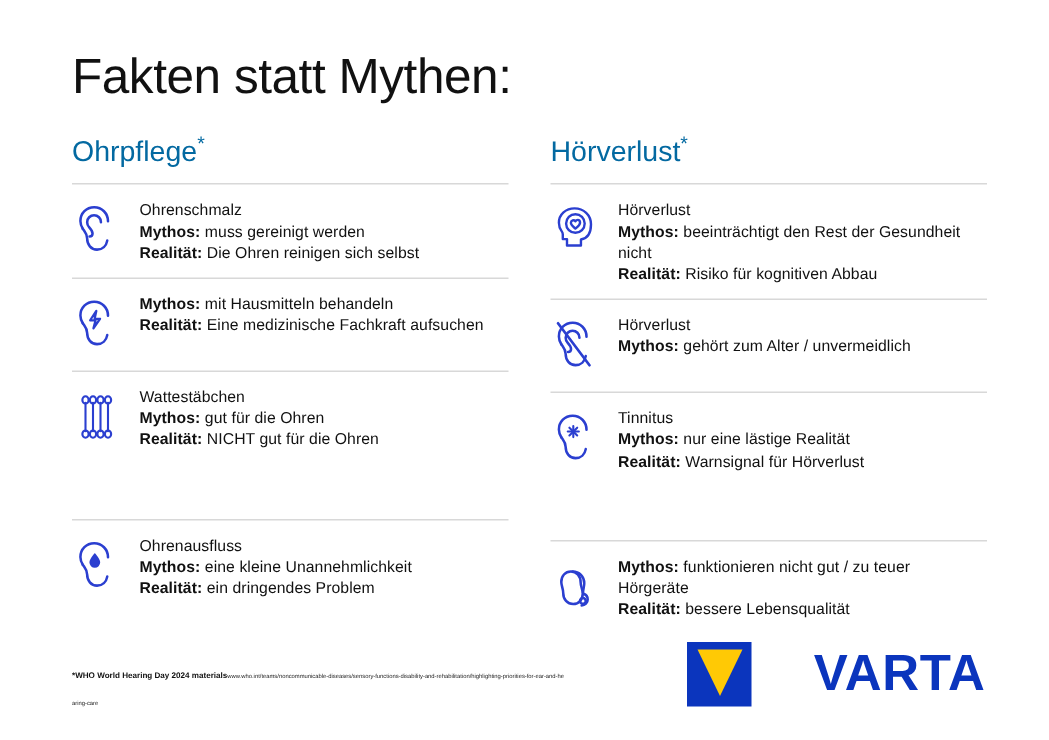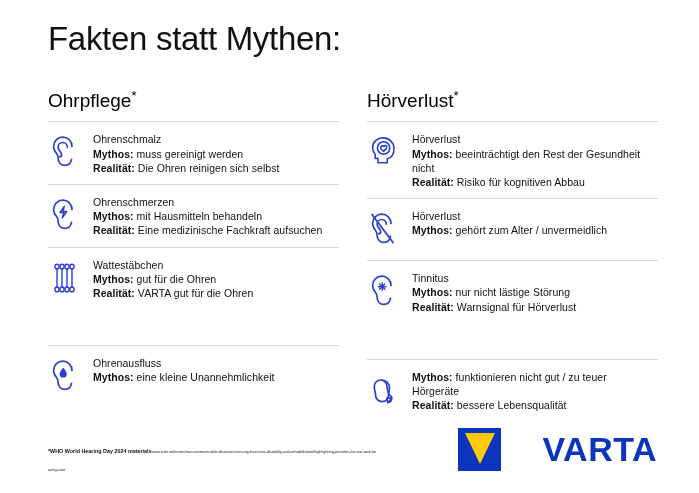--- a/index.html
+++ b/index.html
@@ -7,41 +7,41 @@
     width: 699px; height: 493px;
     background: #ffffff;
     font-family: "Liberation Sans", "DejaVu Sans", sans-serif;
     color: #111111;
     overflow: hidden;
   }
   .page { position: relative; width: 699px; height: 493px; padding: 0; }
 
   .title {
     position: absolute;
-    left: 48px; top: 20px;
+    left: 48px; top: 32px;
     font-size: 33px;
     font-weight: 400;
     letter-spacing: -0.3px;
     color: #111111;
     white-space: nowrap;
   }
 
   .columns {
     position: absolute;
     left: 48px; top: 88px;
     width: 610px;
     display: flex;
     gap: 28px;
   }
   .column { width: 291px; }
 
   .col-head {
     font-size: 19px;
     font-weight: 400;
-    color: #000000;
+    color: #0369a1;
     margin-bottom: 9px;
     white-space: nowrap;
   }
   .col-head .ast { font-size: 13px; vertical-align: super; }
 
   .entry {
     display: flex;
     align-items: flex-start;
     gap: 11px;
     border-top: 1px solid #d8d8d8;
@@ -145,21 +145,20 @@
 
       <div class="entry">
         <div class="icon-cell">
           <svg width="30" height="36" viewBox="0 0 30 36" fill="none" stroke="#2b3fd0" stroke-width="1.7" stroke-linecap="round" stroke-linejoin="round">
             <path d="M22 12.5c0-5.4-4.1-9.3-9.2-9.3C7.6 3.2 3.6 7.1 3.6 12.4c0 2.2.7 3.7 1.6 5.1"></path>
             <path d="M5.2 17.5c1.6 2.3 2.9 3.5 2.9 6.5 0 4 2.6 7.4 6.6 7.4 3.6 0 6.2-2.5 6.8-6"></path>
             <path d="M14.2 9.3l-4.1 6.2h3.6l-1.4 5.4 4.4-6.4h-3.6z" stroke-width="1.5"></path>
           </svg>
         </div>
         <div class="txt">
-          <div class="line topic">Ohrenschmerzen</div>
           <div class="line"><b>Mythos:</b> <span>mit Hausmitteln behandeln</span></div>
           <div class="line"><b>Realität:</b> <span>Eine medizinische Fachkraft aufsuchen</span></div>
         </div>
       </div>
 
       <div class="entry">
         <div class="icon-cell">
           <svg width="30" height="36" viewBox="0 0 30 36" fill="none" stroke="#2b3fd0" stroke-width="1.4" stroke-linecap="round">
             <g>
               <path d="M7 8.5v19"></path>
@@ -173,35 +172,36 @@
               <ellipse cx="7" cy="29.4" rx="2.1" ry="2.4"></ellipse>
               <ellipse cx="12" cy="29.4" rx="2.1" ry="2.4"></ellipse>
               <ellipse cx="17" cy="29.4" rx="2.1" ry="2.4"></ellipse>
               <ellipse cx="22" cy="29.4" rx="2.1" ry="2.4"></ellipse>
             </g>
           </svg>
         </div>
         <div class="txt">
           <div class="line topic">Wattestäbchen</div>
           <div class="line"><b>Mythos:</b> <span>gut für die Ohren</span></div>
-          <div class="line"><b>Realität:</b> <span>VARTA gut für die Ohren</span></div>
+          <div class="line"><b>Realität:</b> <span>NICHT gut für die Ohren</span></div>
         </div>
       </div>
 
       <div class="entry last">
         <div class="icon-cell">
           <svg width="30" height="36" viewBox="0 0 30 36" fill="none" stroke="#2b3fd0" stroke-width="1.7" stroke-linecap="round" stroke-linejoin="round">
             <path d="M22 12.5c0-5.4-4.1-9.3-9.2-9.3C7.6 3.2 3.6 7.1 3.6 12.4c0 2.2.7 3.7 1.6 5.1"></path>
             <path d="M5.2 17.5c1.6 2.3 2.9 3.5 2.9 6.5 0 4 2.6 7.4 6.6 7.4 3.6 0 6.2-2.5 6.8-6"></path>
             <path d="M13.2 10.5c-1.9 2.4-3 3.9-3 5.4a3 3 0 006 0c0-1.5-1.1-3-3-5.4z" fill="#2b3fd0" stroke-width="1.2"></path>
           </svg>
         </div>
         <div class="txt">
           <div class="line topic">Ohrenausfluss</div>
           <div class="line"><b>Mythos:</b> <span>eine kleine Unannehmlichkeit</span></div>
+          <div class="line"><b>Realität:</b> <span>ein dringendes Problem</span></div>
         </div>
       </div>
     </div>
 
     <div class="column">
       <div class="col-head"><span>Hörverlust</span><span class="ast">*</span></div>
 
       <div class="entry">
         <div class="icon-cell">
           <svg width="32" height="36" viewBox="0 0 32 36" fill="none" stroke="#2b3fd0" stroke-width="1.6" stroke-linecap="round" stroke-linejoin="round">
@@ -240,21 +240,21 @@
             <g stroke-width="1.4">
               <path d="M13.2 10v7.4"></path>
                 <path d="M9.5 13.7h7.4"></path>
               <path d="M10.6 11.1l5.2 5.2"></path>
                 <path d="M15.8 11.1l-5.2 5.2"></path>
             </g>
           </svg>
         </div>
         <div class="txt">
           <div class="line topic">Tinnitus</div>
-          <div class="line"><b>Mythos:</b> <span>nur nicht lästige Störung</span></div>
+          <div class="line"><b>Mythos:</b> <span>nur eine lästige Realität</span></div>
           <div class="line"><b>Realität:</b> <span>Warnsignal für Hörverlust</span></div>
         </div>
       </div>
 
       <div class="entry last">
         <div class="icon-cell">
           <svg width="32" height="36" viewBox="0 0 32 36" fill="none" stroke="#2b3fd0" stroke-width="1.7" stroke-linecap="round" stroke-linejoin="round">
             <path d="M7.5 22.5c0 4 2.7 7.2 6.6 7.2 3.8 0 6.4-3 6.4-7 0-3-1.4-4.6-1.4-7.4 0-4.2-2.6-7.3-6.5-7.3-3.8 0-6.4 3-6.4 7 0 2.6 1.3 4.4 1.3 7.5z"></path>
             <path d="M13.8 8c4.4 0 7.7 3.4 7.7 7.8 0 2.4-.8 4-.8 6.4"></path>
             <path d="M21 22.8c1.7.6 2.8 2 2.8 3.8a4 4 0 01-4 4"></path>

